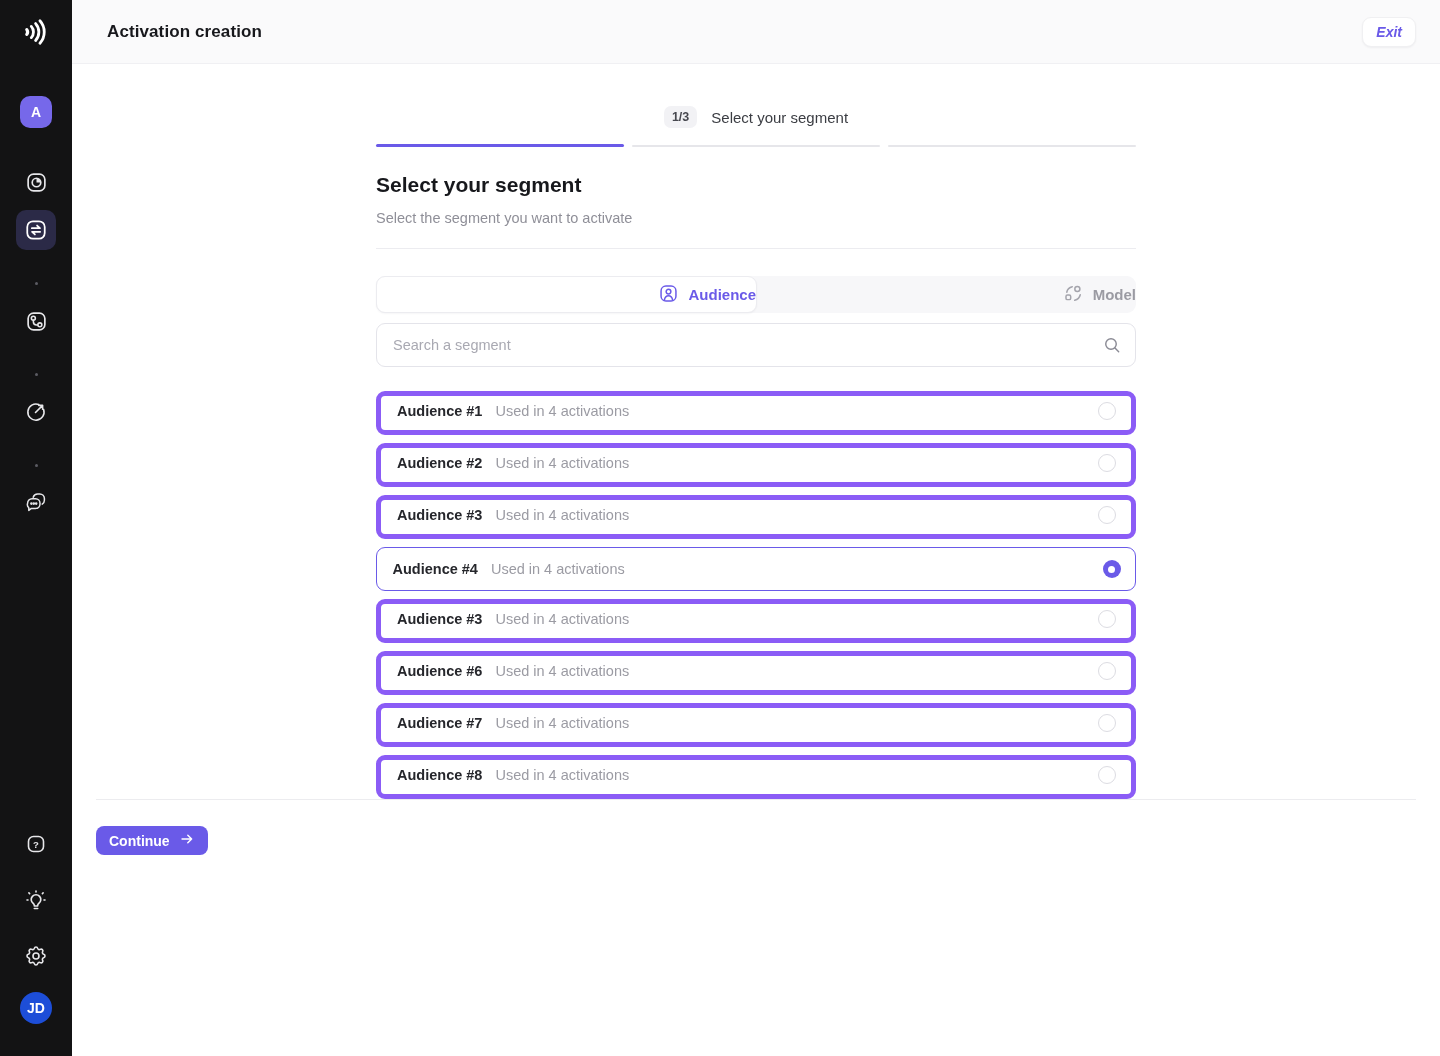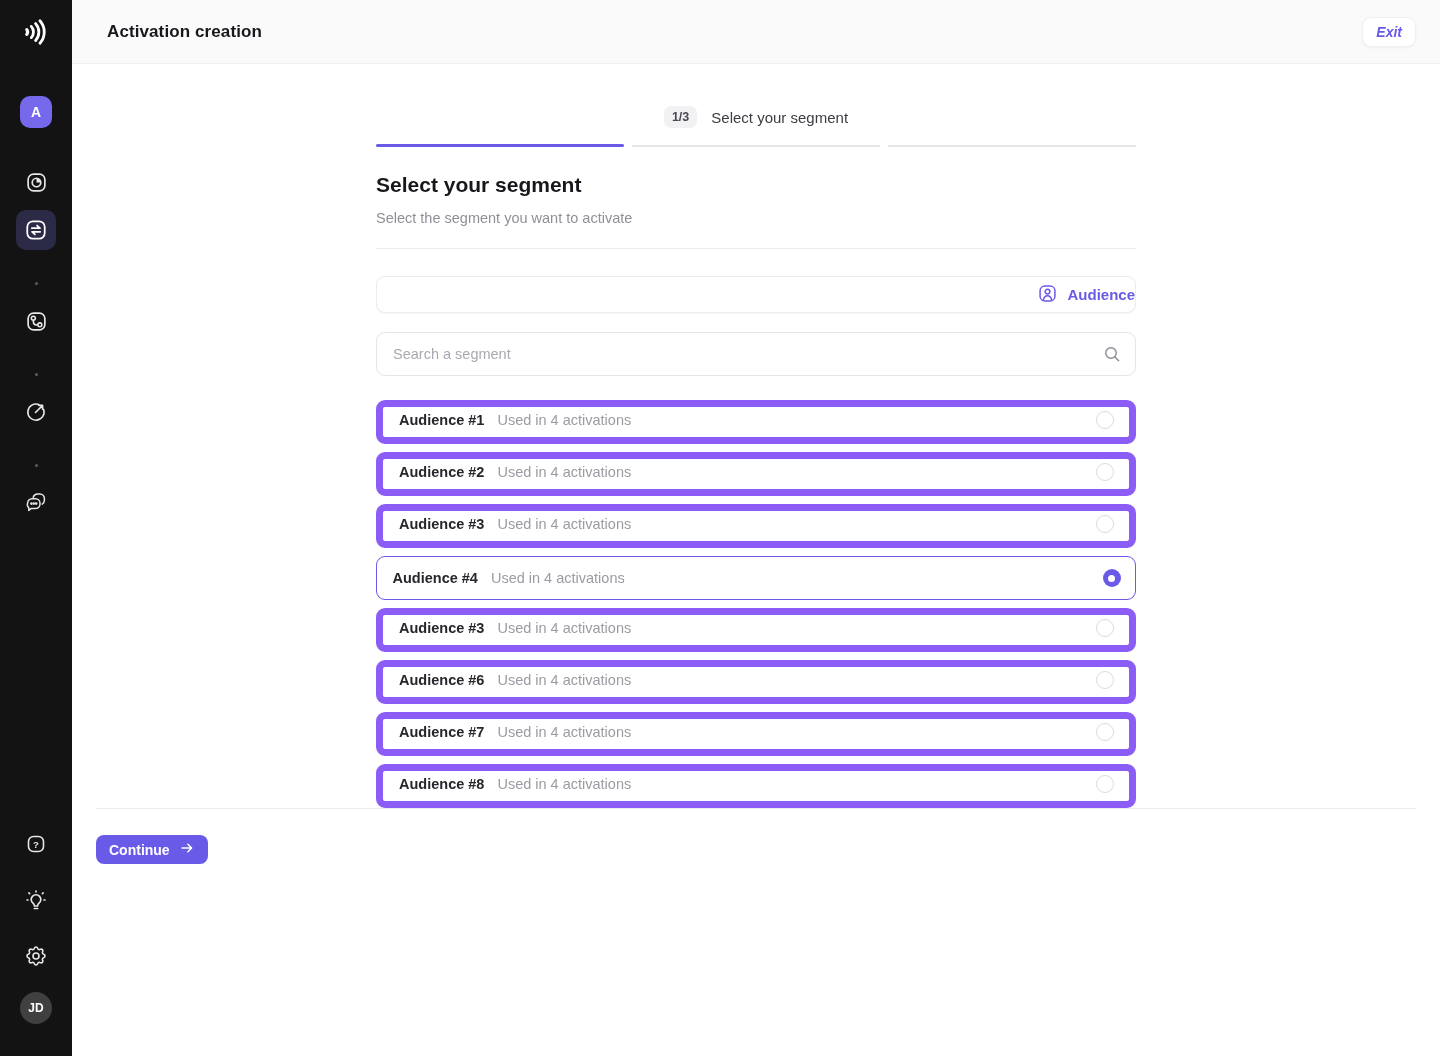--- a/index.html
+++ b/index.html
@@ -29,21 +29,21 @@
     width:40px; height:40px; border-radius:10px;
     display:flex; align-items:center; justify-content:center;
     cursor:pointer;
   }
   .nav-btn + .nav-btn { margin-top:8px; }
   .nav-btn.active { background:#2b2a47; }
   .nav-dot { width:3px; height:3px; border-radius:50%; background:#5c5c63; margin:32px 0 16px; }
   .sidebar-bottom { margin-top:auto; display:flex; flex-direction:column; align-items:center; gap:8px; }
   .user-avatar {
     margin-top:8px; width:32px; height:32px; border-radius:50%;
-    background:#404040; color:#fff; font-weight:bold; font-size:12px;
+    background:#1d4ed8; color:#fff; font-weight:bold; font-size:14px;
     display:flex; align-items:center; justify-content:center;
   }
   .nav svg, .sidebar-bottom svg { display:block; }
 
   
   .main { flex:1; display:flex; flex-direction:column; height:788px; background:#fff; }
 
   .header {
     height:64px; min-height:64px; background:#fafafb;
     border-bottom:1px solid #f0f0f3;
@@ -81,32 +81,32 @@
   }
   .tab {
     flex:1; display:flex; align-items:center; justify-content:flex-end; gap:9px;
     font-size:15px; font-weight:600; color:#9b9ba3; border-radius:9px; cursor:pointer;
   }
   .tab.active {
     background:#fff; color:#6a5ae8;
     border:1px solid #ececf0; box-shadow:0 1px 2px rgba(20,20,40,.04);
   }
 
-  .search-wrap { margin-top:19px; position:relative; }
+  .search-wrap { margin-top:10px; position:relative; }
   .search-input {
     width:100%; height:44px; border:1px solid #e4e4ea; border-radius:9px;
     padding:0 44px 0 16px; font-size:14.5px; color:#3b3d43; outline:none;
     font-family:"Liberation Sans", sans-serif; background:#fff;
   }
   .search-input::placeholder { color:#a9a9b2; }
   .search-icon { position:absolute; right:14px; top:12px; }
 
   .seg-list { margin-top:24px; display:flex; flex-direction:column; gap:8px; }
   .row {
-    height:44px; border:7px solid #8b5cf6; border-radius:9px; background:#fff;
+    height:44px; border:5px solid #8b5cf6; border-radius:9px; background:#fff;
     display:flex; align-items:center; padding:0 15px 4px 16px; cursor:pointer;
   }
   .row.selected { border:1.5px solid #6a5ae8; padding:0 14.5px 0 15.5px; }
   .row-name { font-size:14.5px; font-weight:700; color:#26272c; }
   .row-meta { font-size:14.5px; color:#9b9ba3; margin-left:13px; }
   .radio {
     margin-left:auto; width:18px; height:18px; border-radius:50%;
     border:1.5px solid #dcdce2; background:#fff; position:relative;
   }
   .row.selected .radio { border:none; background:#6a5ae8; }
@@ -253,20 +253,31 @@
         <div class="tab active">
           <span>
             <svg width="21" height="21" viewBox="0 0 24 24" fill="none" stroke="#6a5ae8" stroke-width="1.7" stroke-linecap="round" stroke-linejoin="round">
               <rect x="3.5" y="3.5" width="17" height="17" rx="5.5"></rect>
               <circle cx="12" cy="9.8" r="2.7"></circle>
               <path d="M7.3 19.5 c.6 -3.4 2.5 -4.9 4.7 -4.9 s4.1 1.5 4.7 4.9"></path>
             </svg>
           </span>
           <span>Audience</span>
         </div>
+        <div class="tab">
+          <span>
+            <svg width="21" height="21" viewBox="0 0 24 24" fill="none" stroke="#a4a4ac" stroke-width="1.7" stroke-linecap="round" stroke-linejoin="round">
+              <path d="M10.6 4.3 a8.2 8.2 0 0 0 -6.3 6.3"></path>
+              <rect x="3.4" y="13.6" width="5.4" height="5.4" rx="1.7"></rect>
+              <path d="M13.4 19.7 a8.2 8.2 0 0 0 6.3 -6.3"></path>
+              <circle cx="16.4" cy="6.9" r="2.9"></circle>
+            </svg>
+          </span>
+          <span>Model</span>
+        </div>
       </div>
 
       <div class="search-wrap">
         <input class="search-input" type="text" placeholder="Search a segment" style="">
         <span class="search-icon">
           <svg width="20" height="20" viewBox="0 0 24 24" fill="none" stroke="#8a8a94" stroke-width="1.7" stroke-linecap="round">
             <circle cx="10.8" cy="10.8" r="6.3"></circle>
             <path d="M15.6 15.6 L20 20"></path>
           </svg>
         </span>

